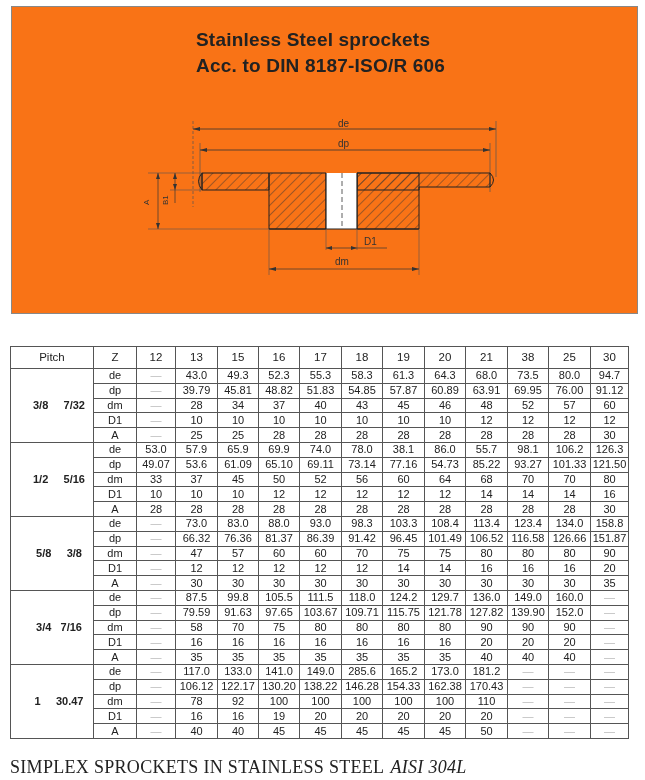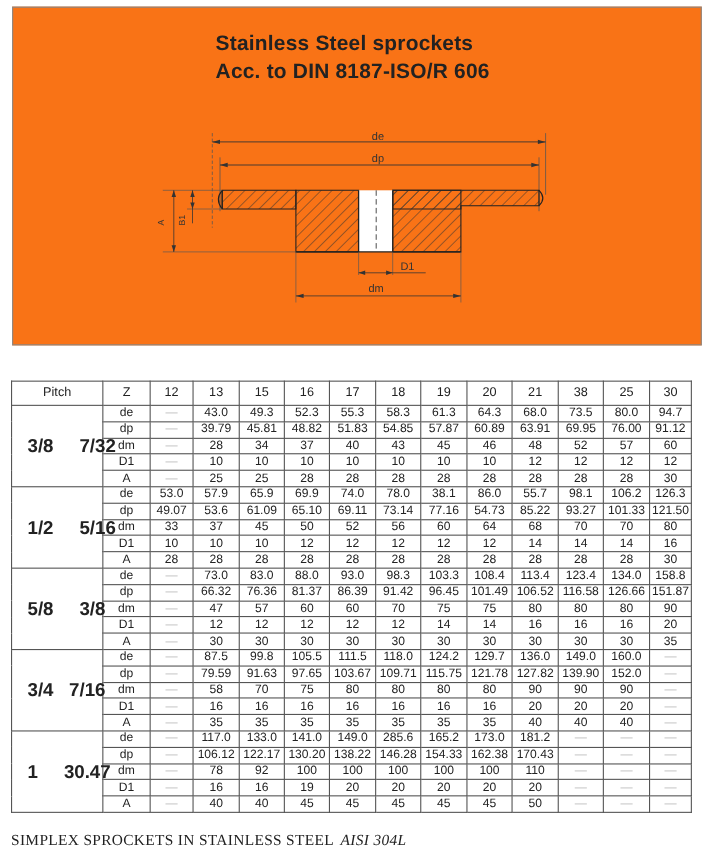--- a/index.html
+++ b/index.html
@@ -4,23 +4,23 @@
 <style>
   html,body{margin:0;padding:0;background:#fff;}
   body{width:645px;height:780px;position:relative;overflow:hidden;font-family:"Liberation Sans",sans-serif;color:#222;}
   .drawing-frame{position:absolute;left:11px;top:6px;width:627px;height:308px;border:1px solid #888;box-sizing:border-box;background:#f97316;}
   .title{position:absolute;left:184px;top:20px;font-weight:bold;font-size:19px;line-height:26px;color:#222;letter-spacing:0.2px;font-family:"Liberation Sans",sans-serif;}
   .title div{white-space:nowrap;}
   .drawing-svg{position:absolute;left:0;top:0;}
   table.spec{position:absolute;left:10px;top:346px;border-collapse:collapse;width:618px;table-layout:fixed;font-size:11px;padding-left:41px;}
   table.spec td{border:1px solid #555;text-align:center;height:13.8px;padding:0;line-height:13px;color:#222;}
   table.spec tr.head td{height:21px;font-size:11.5px;}
-  table.spec td.pitch{font-weight:bold;font-size:17px;text-align:left;padding-left:14px;white-space:pre;}
+  table.spec td.pitch{font-weight:bold;font-size:11px;text-align:center;padding-left:14px;white-space:pre;}
   table.spec td.dash{color:#bbb;}
-  .caption{position:absolute;left:10px;top:757px;font-family:"Liberation Serif",serif;font-size:14px;color:#222;white-space:nowrap;letter-spacing:0.3px;}
+  .caption{position:absolute;left:10px;top:757px;font-family:"Liberation Serif",serif;font-size:18px;color:#222;white-space:nowrap;letter-spacing:0.3px;}
   .caption i{margin-left:6px;}
 </style>
 </head>
 <body>
 
 <div class="drawing-frame">
   <div class="title">
     <div>Stainless Steel sprockets</div>
     <div>Acc. to DIN 8187-ISO/R 606</div>
   </div>

